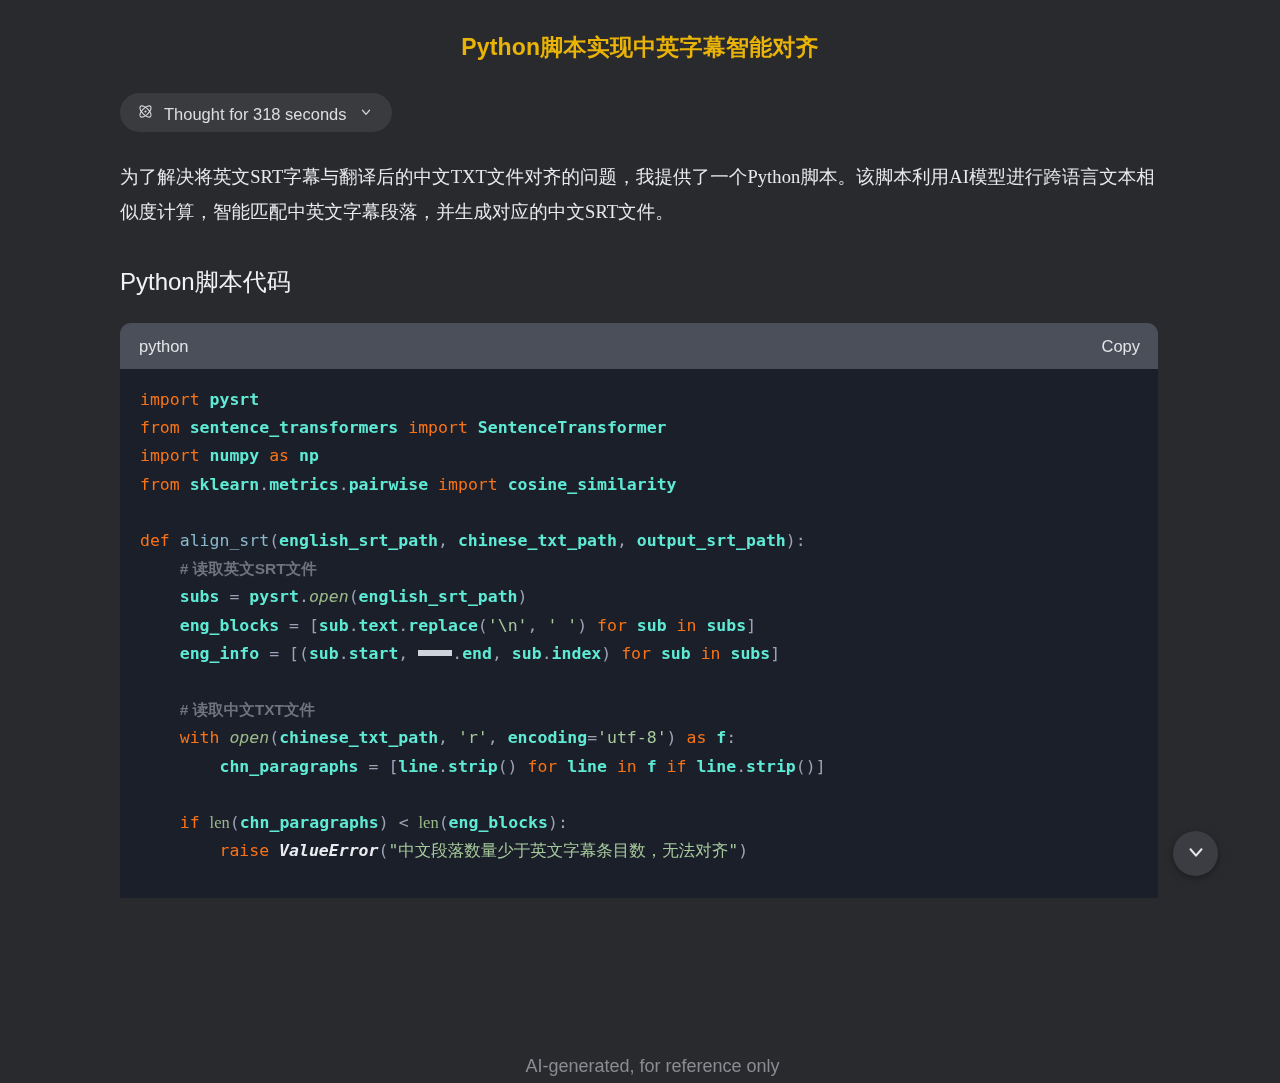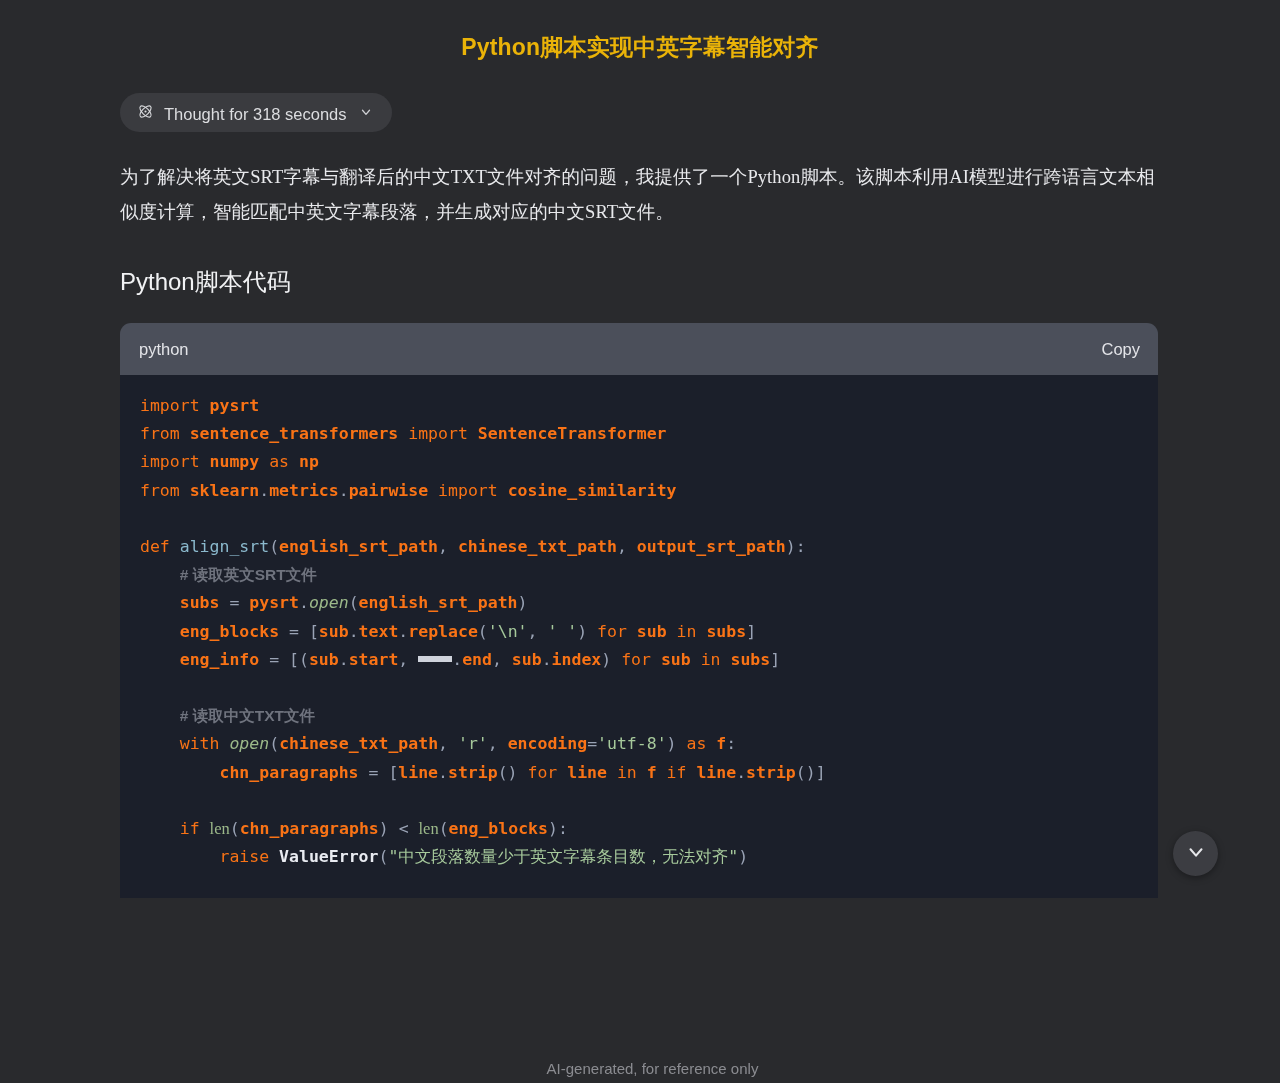--- a/index.html
+++ b/index.html
@@ -73,21 +73,21 @@
   }
 
   
   .codeblock {
     margin-top: 25px;
     width: 1038px;
     border-radius: 11px 11px 0 0;
     overflow: hidden;
   }
   .code-head {
-    height: 52px;
+    height: 46px;
     background: #4b4f5a;
     display: flex;
     align-items: center;
     justify-content: space-between;
     padding: 0 18px 0 19px;
   }
   .code-lang { color: #e3e4e8; font-size: 16.5px; }
   .code-copy {
     color: #e3e4e8; font-size: 16.5px;
     cursor: pointer; user-select: none;
@@ -102,27 +102,27 @@
     font-family: "DejaVu Sans Mono", "Liberation Mono", monospace;
     font-size: 16.5px;
     line-height: 28.2px;
     color: #e6e8ee;
     padding: 0 20px;
     white-space: pre;
     tab-size: 4;
   }
   .k   { color: #f97316; }          
   .fn  { color: #8bb9cd; }          
-  .b   { color: #f97316; font-weight: bold; } 
+  .b   { color: #5eead4; font-weight: bold; } 
   .p   { color: #9aa3b5; }          
   .cm  { color: #6f737e; font-family: "Liberation Sans", sans-serif; font-size: 15.5px; font-weight: bold; }
   .str { color: #a6c99b; }
   .mth { color: #9cb98a; font-style: italic; }          
   .bi  { color: #9cb98a; font-family: Liberation Serif, serif; }          
-  .cls { color: #e9ebf1; font-weight: bold; }
+  .cls { color: #e9ebf1; font-weight: bold; font-style: italic; }
   .redact {
     display: inline-block;
     width: 34px; height: 9px;
     vertical-align: middle;
     position: relative;
     top: -2px;
     background:
       radial-gradient(ellipse at 16% 55%, #cfd3dc 0 42%, transparent 46%),
       radial-gradient(ellipse at 50% 55%, #cfd3dc 0 42%, transparent 46%),
       radial-gradient(ellipse at 84% 55%, #cfd3dc 0 42%, transparent 46%);
@@ -147,21 +147,21 @@
     left: 0; right: 0; bottom: 0;
     padding: 0 0 0 0;
     background: #292a2d;
   }
 
   .disclaimer {
     position: absolute;
     left: 0; right: 0; bottom: 6px;
     text-align: center;
     color: #8b8c91;
-    font-size: 15px;
+    font-size: 18px;
     margin-left: 25px;
   }
 </style>
 </head>
 <body>
 
 <div class="app">
 
   <div class="convo">
     <div class="convo-inner">

